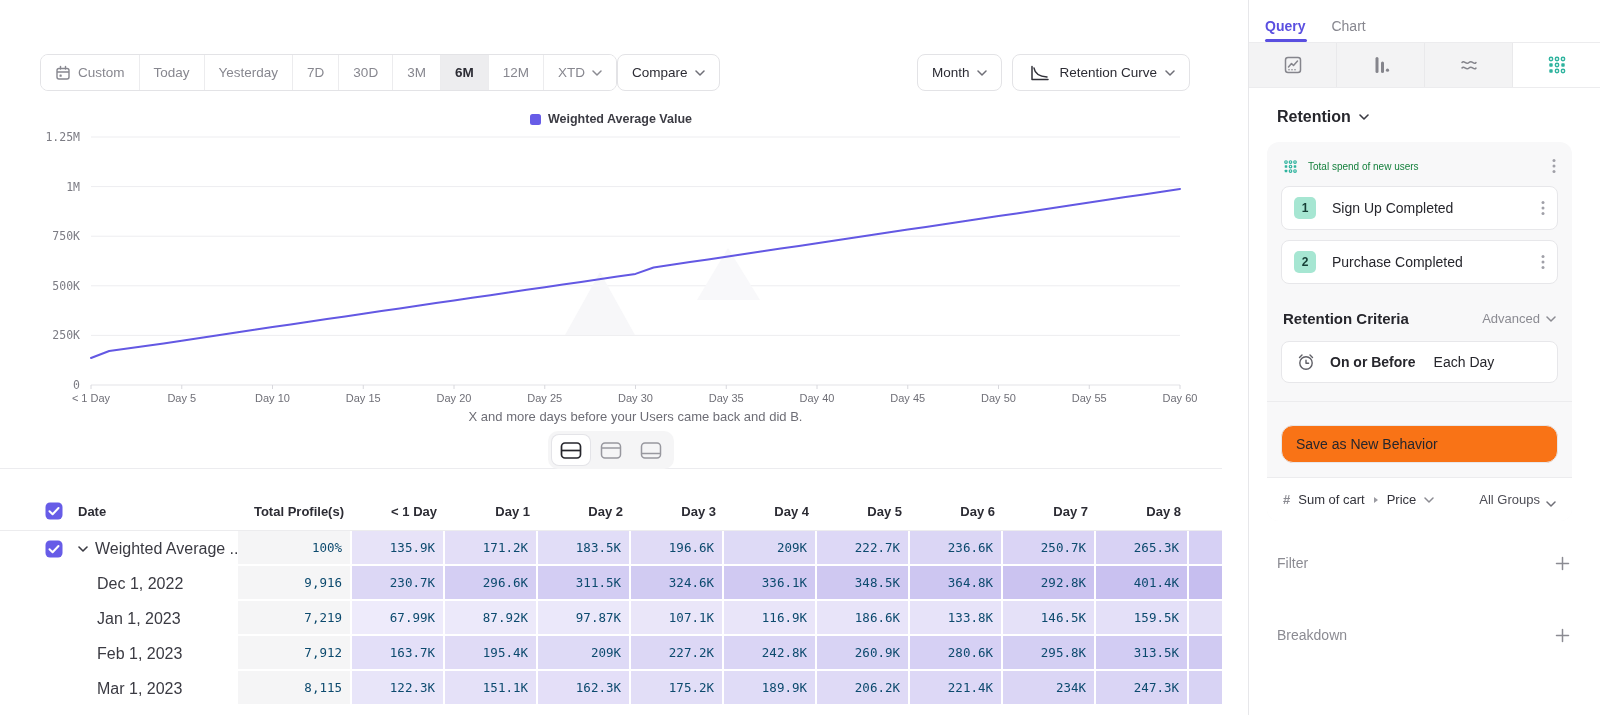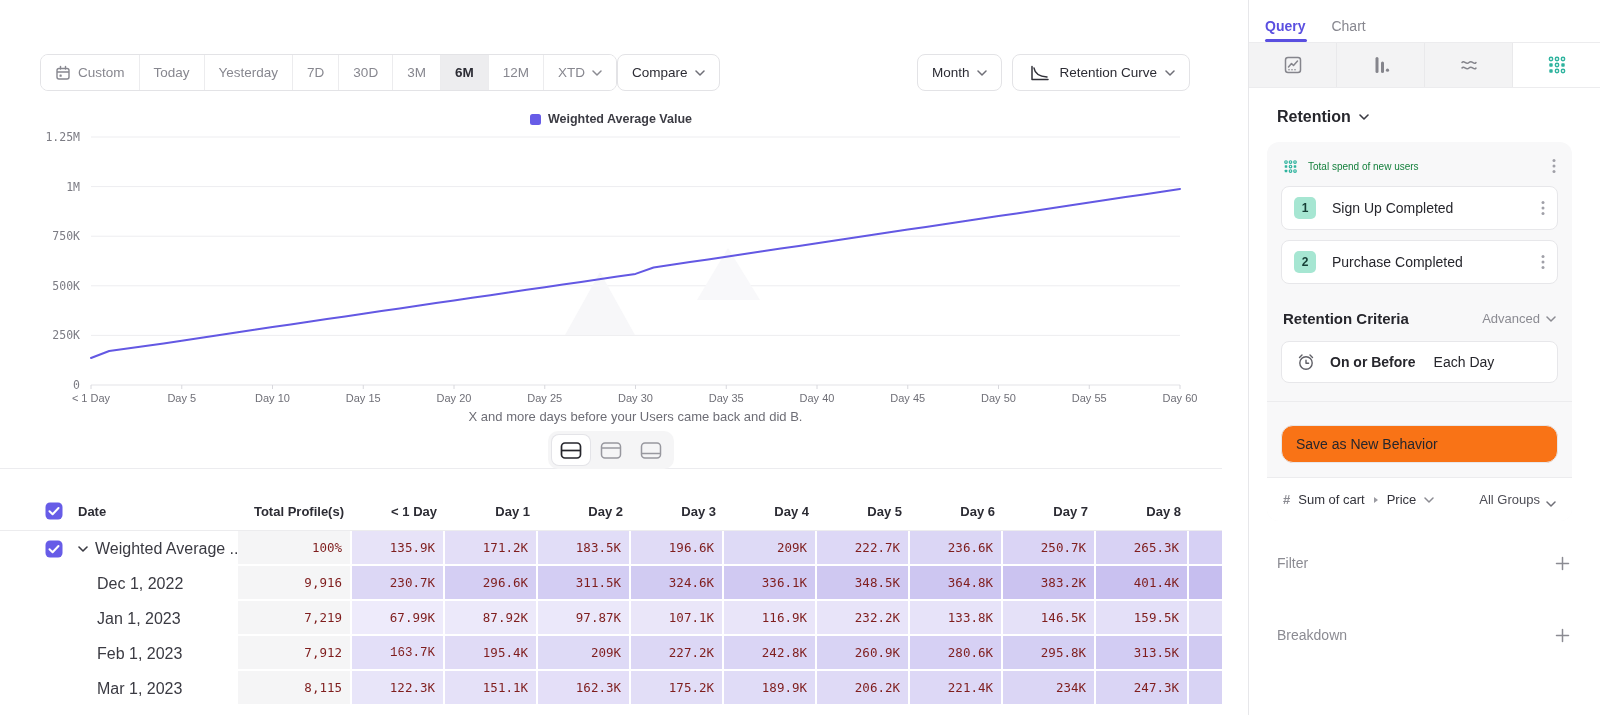--- a/index.html
+++ b/index.html
@@ -41,21 +41,21 @@
 .t-row{display:grid;grid-template-columns:72px 166px 114px repeat(9,93px) 33px;height:35px}
 .t-row.t-head{height:39px;border-bottom:1px solid #ececee}
 .t-c0{display:flex;align-items:center;padding-left:45px}
 .t-c1{display:flex;align-items:center;gap:7px;overflow:hidden;white-space:nowrap;padding-left:6px}
 .t-c1.indent{padding-left:25px}
 .t-c2,.t-cd{display:flex;align-items:center;justify-content:flex-end;padding-right:8px;overflow:hidden}
 .t-htext{font-size:13px;font-weight:600;color:#2c2c34}
 .t-row:not(.t-head) .t-c2{background:#f5f5f6;border-right:2px solid #fff;border-bottom:2px solid #fff}
 .t-row:not(.t-head) .t-cd{border-right:2px solid #fff;border-bottom:2px solid #fff}
 .t-sl{border-bottom:2px solid #fff}
-.mono{font-family:"DejaVu Sans Mono",monospace;font-size:12.5px;color:#7f1d1d}
+.mono{font-family:"DejaVu Sans Mono",monospace;font-size:12.5px;color:#0c4a6e}
 .t-label{font-size:16px;color:#3a3a42}
 .expander{display:flex;align-items:center;cursor:pointer}
 
 
 .sb-tabs{display:flex;align-items:flex-end;gap:26px;height:42px;padding-left:16px}
 .sb-tab{position:relative;font-size:14px;padding-bottom:8px;cursor:pointer}
 .sb-tab.active{color:#5a4fe0;font-weight:700}
 .sb-tab.active::after{content:"";position:absolute;left:0;right:-2px;bottom:0;height:3px;border-radius:2px;background:#5a4fe0}
 .sb-tab.inactive{color:#87878f;font-weight:500}
 .icon-tabs{display:flex;height:46px;border-top:1px solid #ececee;border-bottom:1px solid #ececee}
@@ -286,48 +286,48 @@
             <span class="t-label">Dec 1, 2022</span>
           </div>
           <div class="t-c2 mono">9,916</div>
           <div class="t-cd mono" style="background: rgb(220, 215, 245);">230.7K</div>
           <div class="t-cd mono" style="background: rgb(212, 206, 243);">296.6K</div>
           <div class="t-cd mono" style="background: rgb(211, 205, 243);">311.5K</div>
           <div class="t-cd mono" style="background: rgb(209, 203, 242);">324.6K</div>
           <div class="t-cd mono" style="background: rgb(208, 201, 242);">336.1K</div>
           <div class="t-cd mono" style="background: rgb(207, 200, 241);">348.5K</div>
           <div class="t-cd mono" style="background: rgb(205, 198, 241);">364.8K</div>
-          <div class="t-cd mono" style="background: rgb(203, 195, 240);">383.2K</div>
+          <div class="t-cd mono" style="background: rgb(203, 195, 240);">292.8K</div>
           <div class="t-cd mono" style="background: rgb(201, 193, 240);">401.4K</div>
           <div class="t-sl" style="background: rgb(198, 190, 239);"></div>
         </div>
         <div class="t-row">
           <div class="t-c0"></div>
           <div class="t-c1 indent">
             <span class="t-label">Jan 1, 2023</span>
           </div>
           <div class="t-c2 mono">7,219</div>
           <div class="t-cd mono" style="background: rgb(238, 235, 251);">67.99K</div>
           <div class="t-cd mono" style="background: rgb(236, 233, 250);">87.92K</div>
           <div class="t-cd mono" style="background: rgb(235, 232, 250);">97.87K</div>
           <div class="t-cd mono" style="background: rgb(234, 230, 249);">107.1K</div>
           <div class="t-cd mono" style="background: rgb(233, 229, 249);">116.9K</div>
-          <div class="t-cd mono" style="background: rgb(232, 228, 249);">232.2K</div>
+          <div class="t-cd mono" style="background: rgb(232, 228, 249);">186.6K</div>
           <div class="t-cd mono" style="background: rgb(231, 227, 249);">133.8K</div>
           <div class="t-cd mono" style="background: rgb(229, 225, 248);">146.5K</div>
           <div class="t-cd mono" style="background: rgb(228, 224, 248);">159.5K</div>
           <div class="t-sl" style="background: rgb(227, 223, 247);"></div>
         </div>
         <div class="t-row">
           <div class="t-c0"></div>
           <div class="t-c1 indent">
             <span class="t-label">Feb 1, 2023</span>
           </div>
           <div class="t-c2 mono">7,912</div>
-          <div class="t-cd mono" style="background: rgb(227, 223, 248); font-family: Liberation Mono, monospace;">163.7K</div>
+          <div class="t-cd mono" style="background: rgb(227, 223, 248);">163.7K</div>
           <div class="t-cd mono" style="background: rgb(224, 219, 246);">195.4K</div>
           <div class="t-cd mono" style="background: rgb(222, 218, 246);">209K</div>
           <div class="t-cd mono" style="background: rgb(220, 215, 245);">227.2K</div>
           <div class="t-cd mono" style="background: rgb(218, 213, 245);">242.8K</div>
           <div class="t-cd mono" style="background: rgb(216, 211, 244);">260.9K</div>
           <div class="t-cd mono" style="background: rgb(214, 208, 244);">280.6K</div>
           <div class="t-cd mono" style="background: rgb(212, 207, 243);">295.8K</div>
           <div class="t-cd mono" style="background: rgb(210, 204, 243);">313.5K</div>
           <div class="t-sl" style="background: rgb(208, 202, 242);"></div>
         </div>

